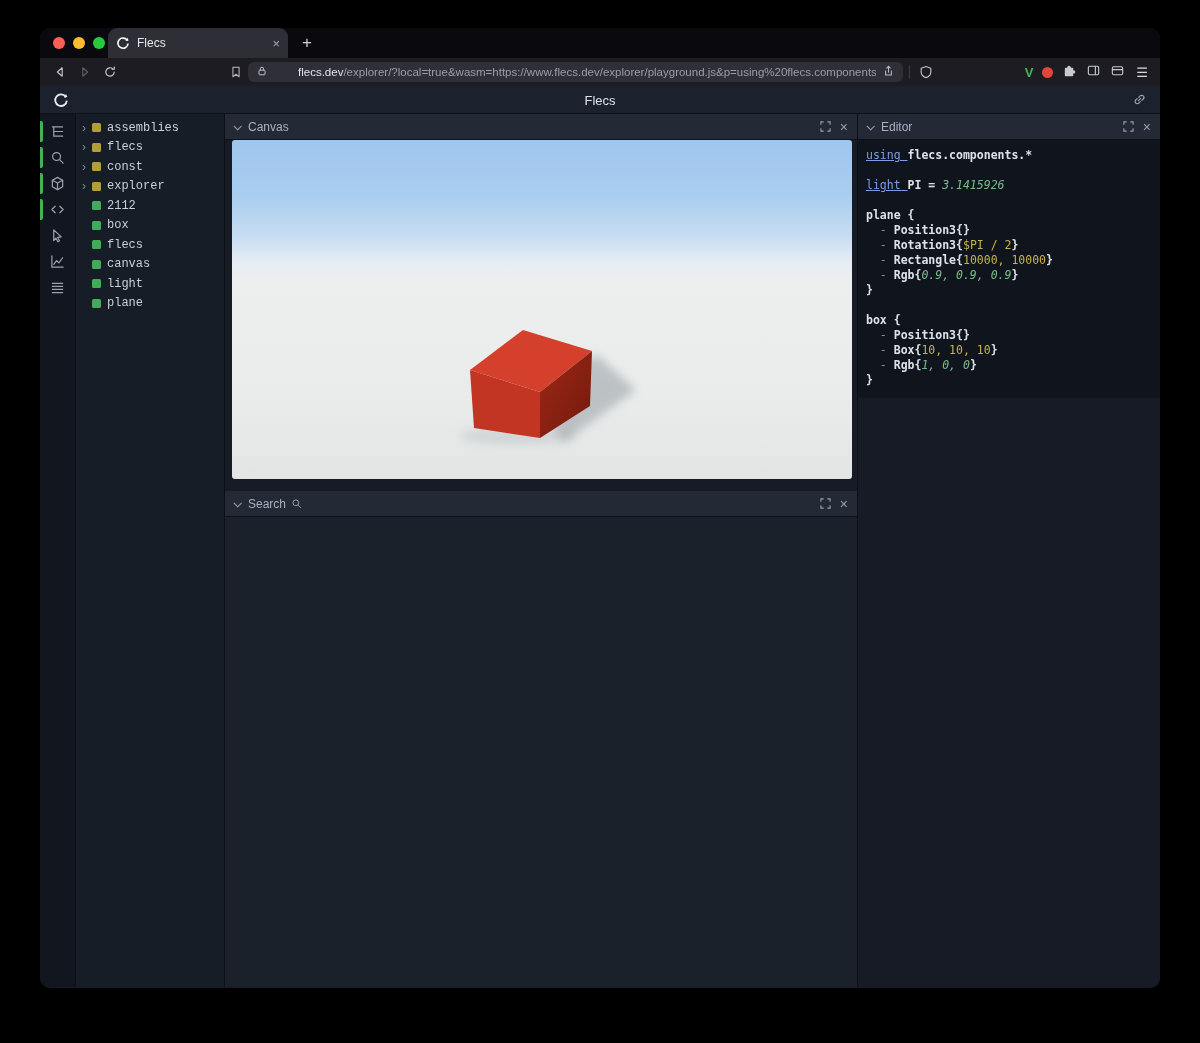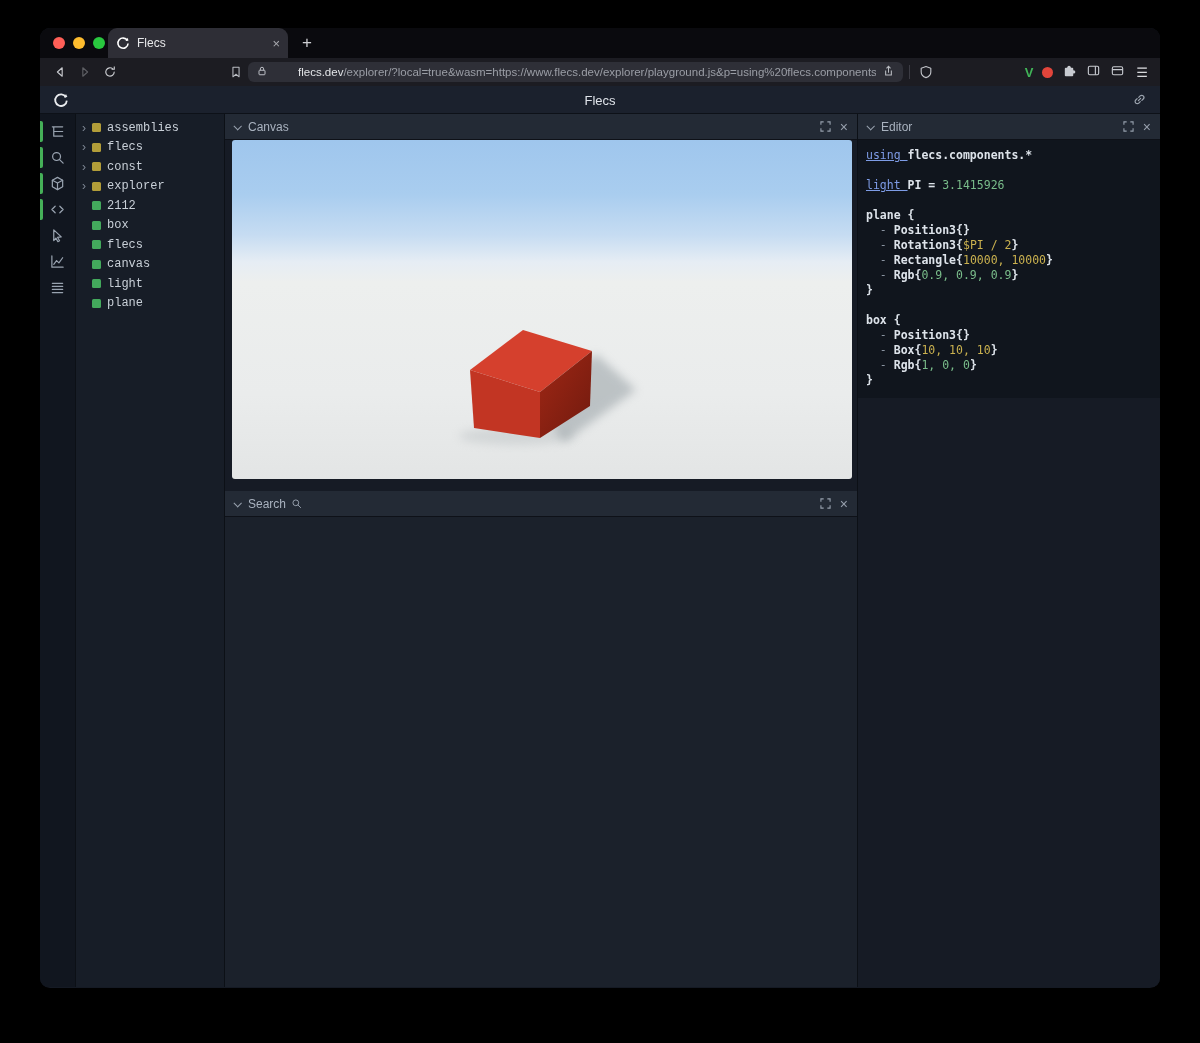--- a/index.html
+++ b/index.html
@@ -68,21 +68,21 @@
     background:linear-gradient(180deg,#9fc6ed 0%,#a9cdef 16%,#c6dcf2 28%,#e6edf4 36%,#edefee 42%,#eaecec 75%,#e3e5e5 100%); }
   .scene svg { position:absolute; inset:0; }
   .scenegap { height:12px; flex:none; }
   .searchbody { flex:1; background:#1b212b; }
 
   .editorbody { height:258px; background:#10151d; padding:8px 0 8px 8px; font-family:"DejaVu Sans Mono", monospace; font-size:11.5px; overflow:hidden; flex:none; }
   .code-line { height:15px; line-height:15px; white-space:pre; }
   .tok-kw  { color:var(--kw);text-decoration:underline; }
   .tok-id  { color:var(--ident); font-weight:bold; }
   .tok-numy{ color:var(--numy); }
-  .tok-numg{ color:var(--numg); }
+  .tok-numg{ color:var(--numg);font-style:italic; }
   .tok-dash{ color:var(--dash); }
 </style>
 </head>
 <body>
 
 <div class="stage">
   <div class="window">
 
     <div class="tabstrip">
       <div class="traffic">

